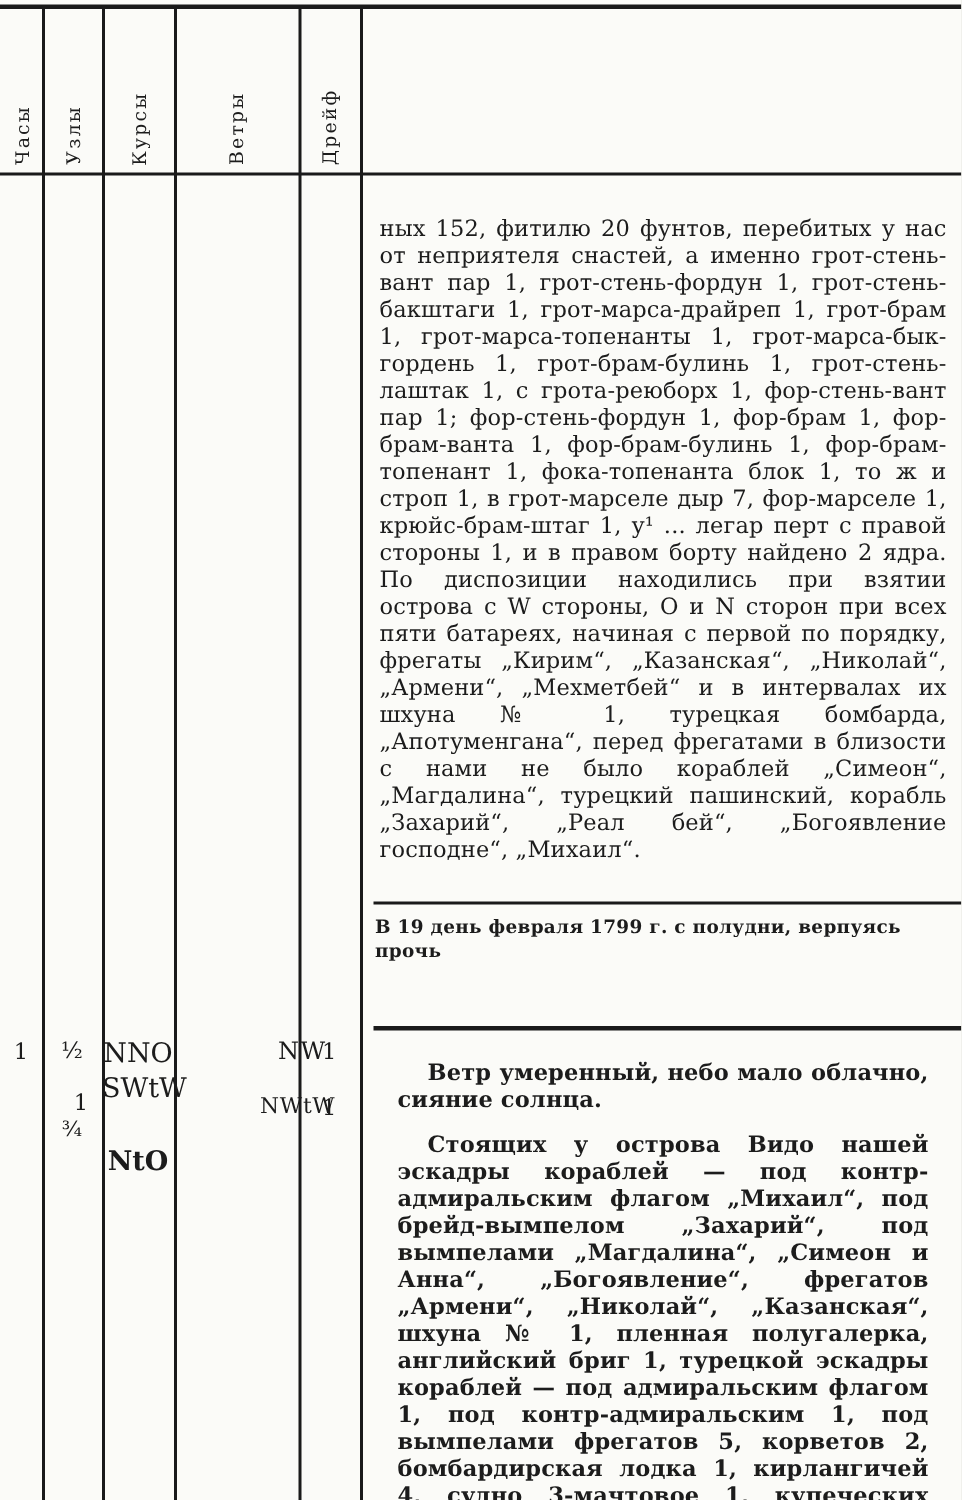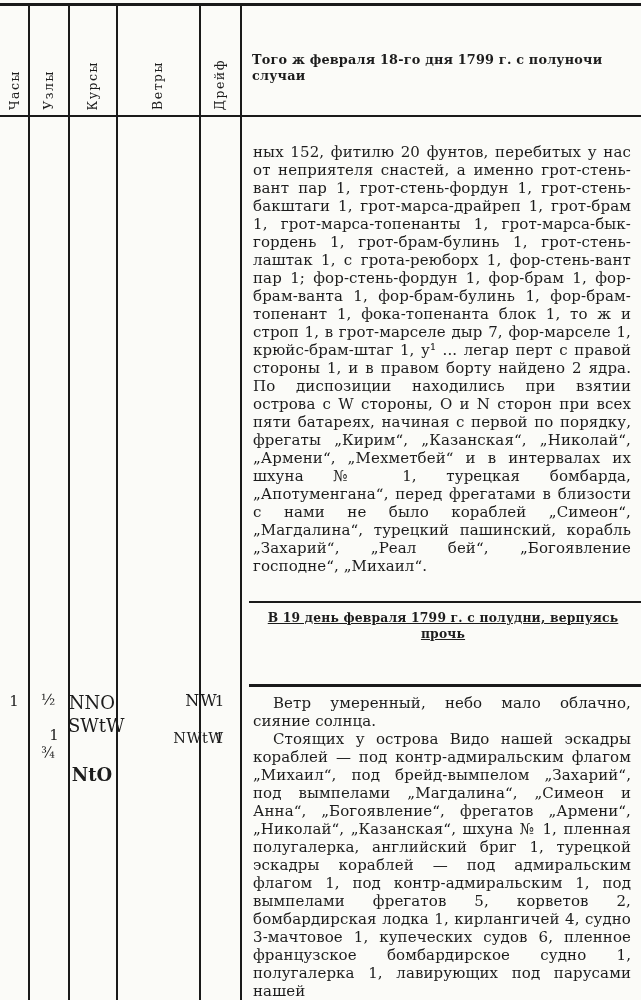--- a/index.html
+++ b/index.html
@@ -20,27 +20,27 @@
   .day-header{
     position:absolute;left:252px;top:52px;width:382px;
     font-size:12.8px;font-weight:bold;line-height:16px;letter-spacing:0.2px;
   }
   .body-text{
     position:absolute;left:253px;width:378px;
     font-size:15px;line-height:18px;text-align:justify;letter-spacing:0.1px;
   }
   .body-18{top:143px;}
   .body-19{top:694px;}
-  .body-19 p{margin:0;text-indent:20px;}
+  .body-19 p{margin:12px;text-indent:20px;font-weight:bold;}
   .div-rule{position:absolute;left:249px;width:392px;background:#1a1a1a;}
   .div-1{top:601px;height:2px;}
   .div-2{top:684px;height:3px;}
   .sec-header{
-    position:absolute;left:250px;top:610px;width:386px;text-align:center;
-    font-size:12.3px;font-weight:bold;line-height:16px;letter-spacing:0.2px;text-decoration:underline;
+    position:absolute;left:250px;top:610px;width:386px;
+    font-size:12.3px;font-weight:bold;line-height:16px;letter-spacing:0.2px;
   }
   .cell{position:absolute;text-align:center;font-size:15px;line-height:17px;}
   .cell.small{font-size:18px;line-height:13px;}
   .cell.wind1{font-size:16px;letter-spacing:1px;margin-left:44px;}
   .cell.wind2{font-size:14.5px;letter-spacing:0.5px;}
 </style>
 </head>
 <body>
 
 <div class="page">
@@ -62,21 +62,20 @@
   <div class="vlabel-box col3">
     <span>Курсы</span>
   </div>
   <div class="vlabel-box col4">
     <span>Ветры</span>
   </div>
   <div class="vlabel-box col5">
     <span>Дрейф</span>
   </div>
 
-  <div class="day-header">Того ж февраля 18-го дня 1799 г. с полуночи случаи</div>
   <div class="body-text body-18">ных 152, фитилю 20 фунтов, перебитых у нас от неприятеля снастей, а именно грот-стень-вант пар 1, грот-стень-фордун 1, грот-стень-бакштаги 1, грот-марса-драйреп 1, грот-брам 1, грот-марса-топенанты 1, грот-марса-бык-гордень 1, грот-брам-булинь 1, грот-стень-лаштак 1, с грота-реюборх 1, фор-стень-вант пар 1; фор-стень-фордун 1, фор-брам 1, фор-брам-ванта 1, фор-брам-булинь 1, фор-брам-топенант 1, фока-топенанта блок 1, то ж и строп 1, в грот-марселе дыр 7, фор-марселе 1, крюйс-брам-штаг 1, у¹ ... легар перт с правой стороны 1, и в правом борту найдено 2 ядра. По диспозиции находились при взятии острова с W стороны, О и N сторон при всех пяти батареях, начиная с первой по порядку, фрегаты „Кирим“, „Казанская“, „Николай“, „Армени“, „Мехметбей“ и в интервалах их шхуна № 1, турецкая бомбарда, „Апотуменгана“, перед фрегатами в близости с нами не было кораблей „Симеон“, „Магдалина“, турецкий пашинский, корабль „Захарий“, „Реал бей“, „Богоявление господне“, „Михаил“.</div>
 
   <div class="div-rule div-1"></div>
   <div class="sec-header">
     <div>В 19 день февраля 1799 г. с полудни, верпуясь прочь</div>
   </div>
   <div class="div-rule div-2"></div>
 
   <div class="body-text body-19">
     <p>Ветр умеренный, небо мало облачно, сияние солнца.</p>

